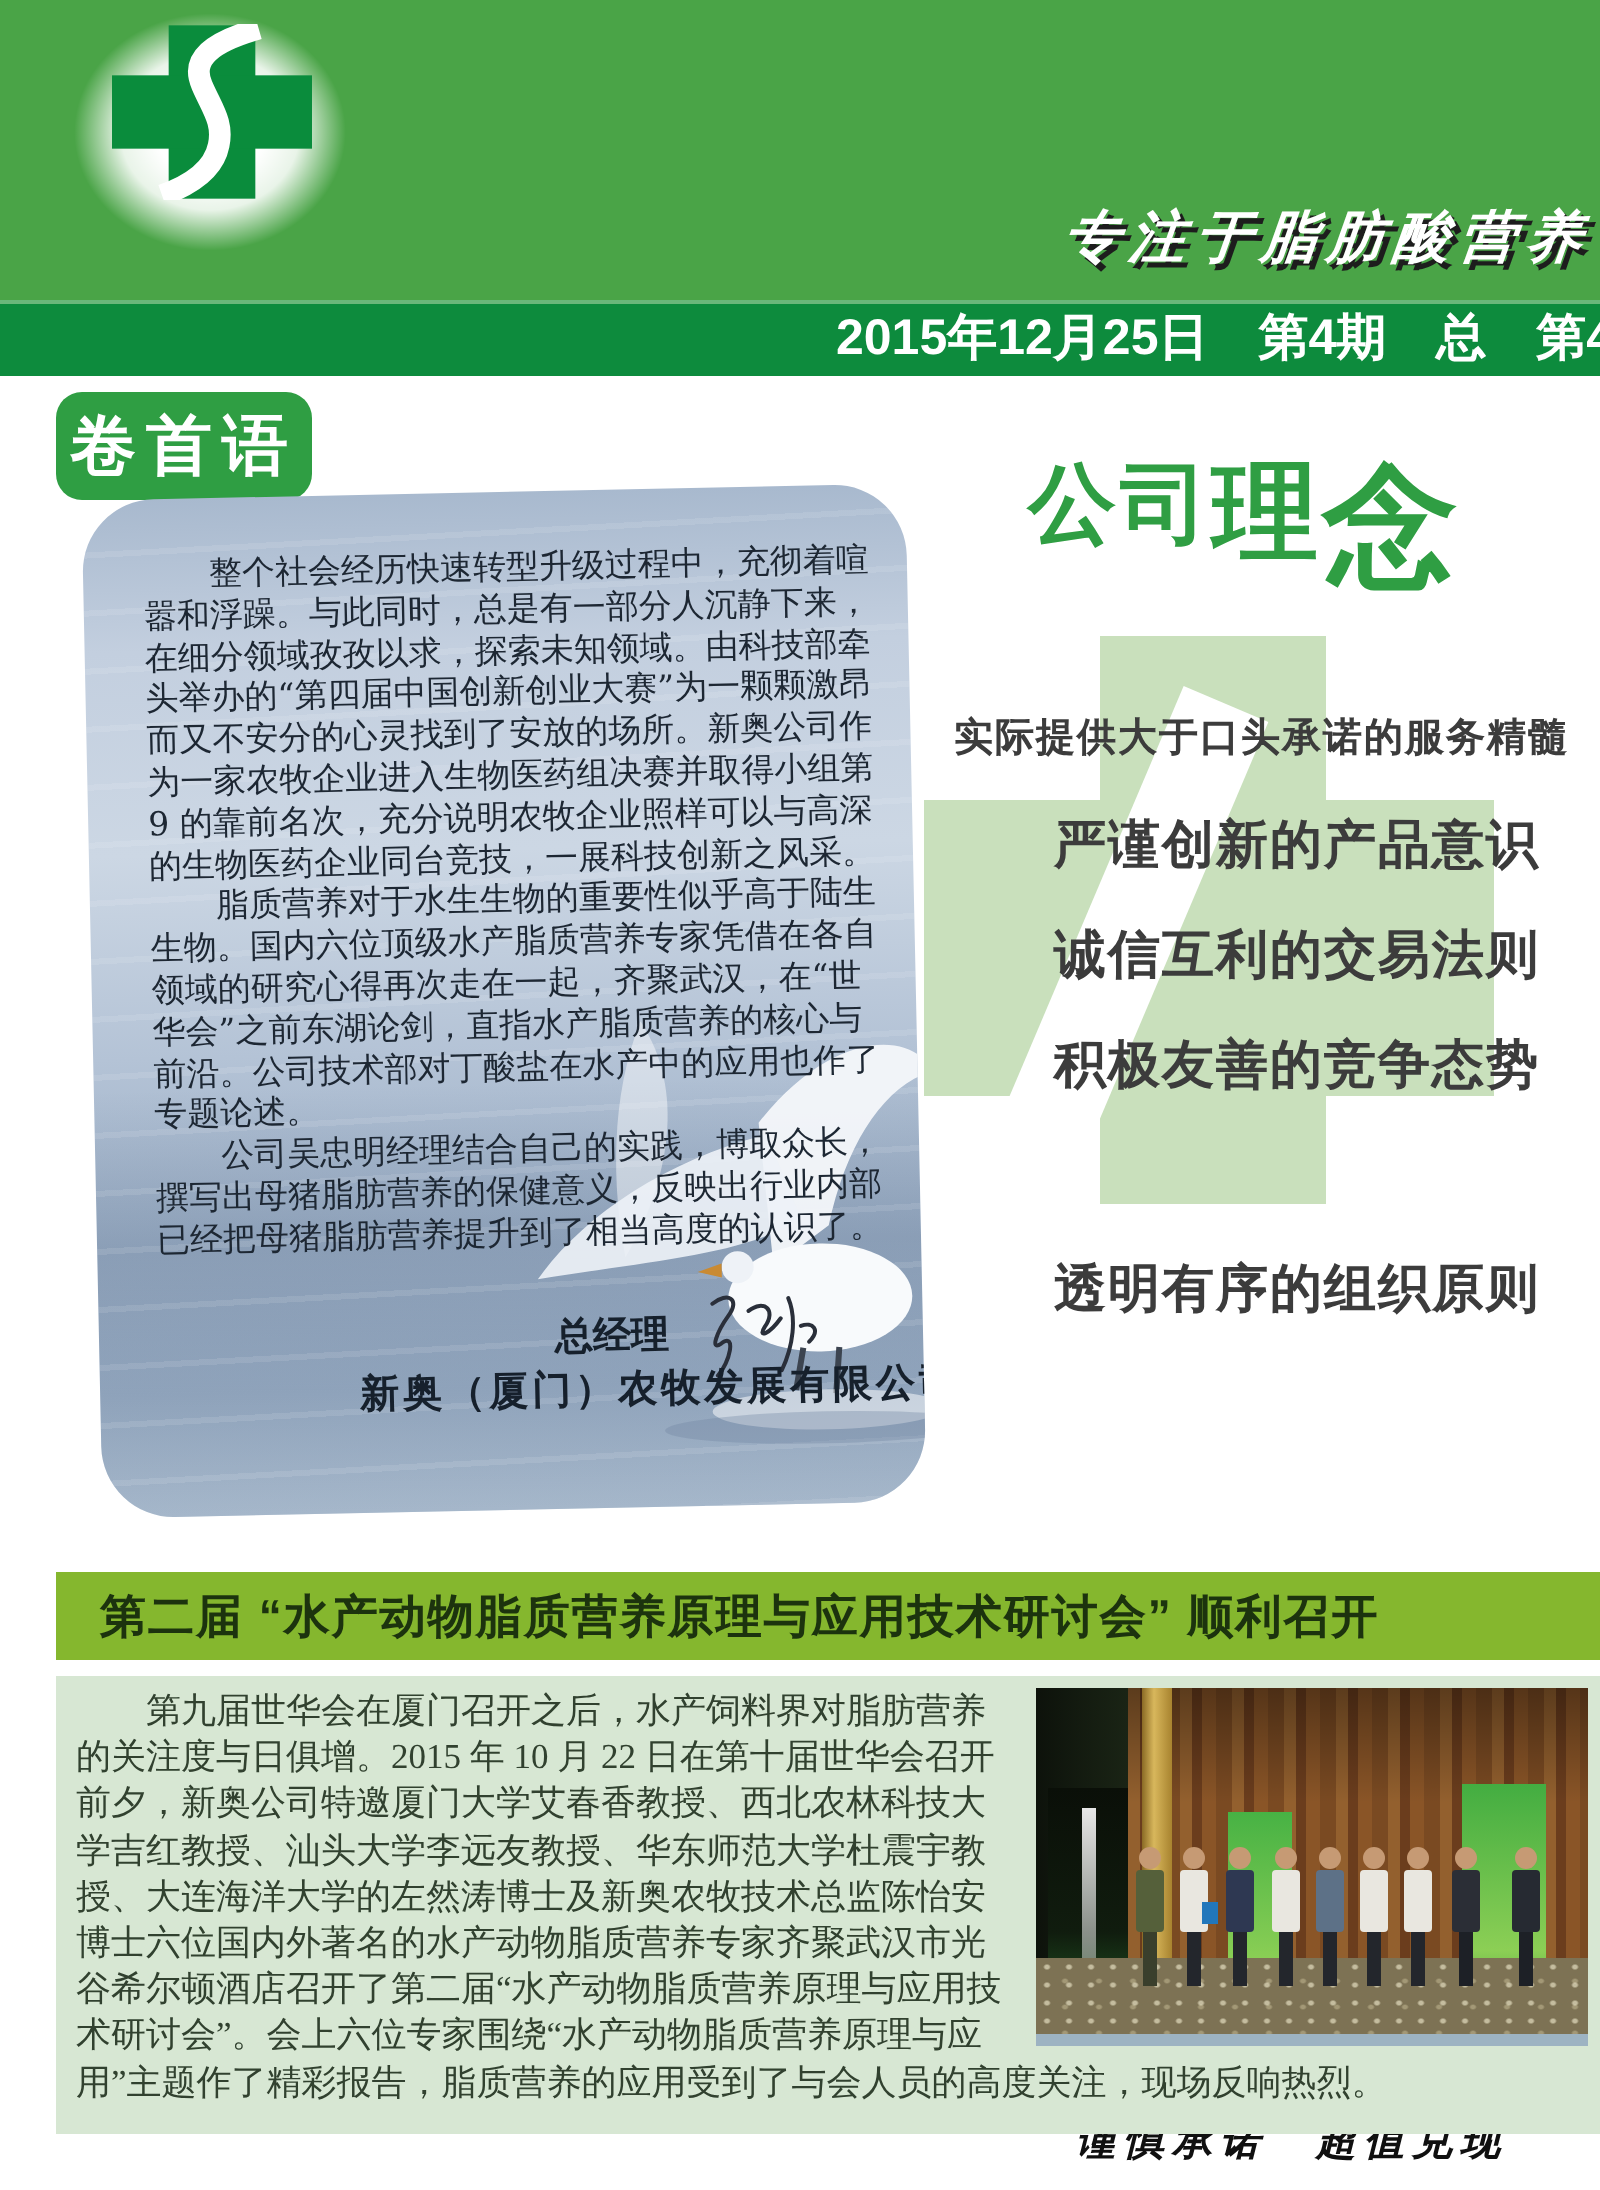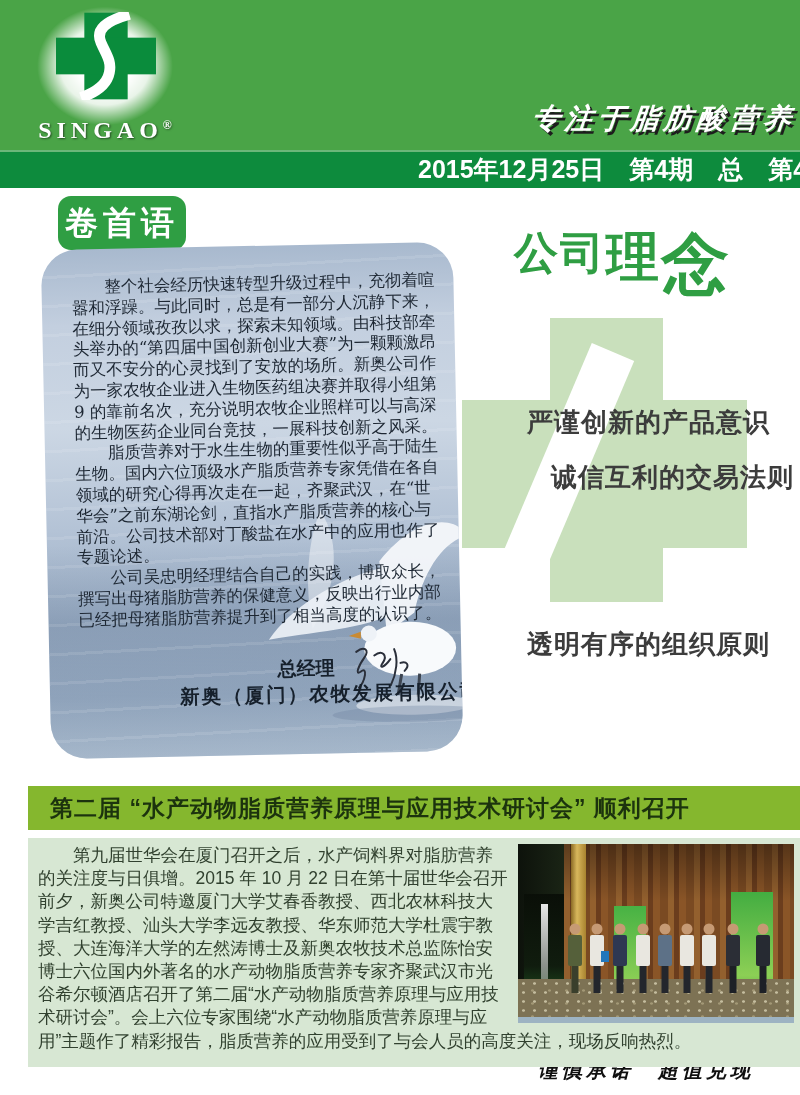--- a/index.html
+++ b/index.html
@@ -21,21 +21,21 @@
           color:#ffffff;letter-spacing:5px;text-shadow:3px 3px 0 #1d1d1d;white-space:nowrap;
           font-family:"DejaVu Serif",serif;transform:skewX(-6deg);}
   .issue-bar{position:absolute;left:0;top:150px;width:800px;height:38px;background:#0d8b3d;
              border-top:2px solid #6ab77a;box-sizing:border-box;}
   .issue-text{position:absolute;left:418px;top:0;line-height:35px;color:#ffffff;
               font-size:25px;font-weight:bold;white-space:nowrap;}
 
   
   .preface-badge{position:absolute;left:28px;top:196px;width:128px;height:54px;background:#2f9e43;
                  border-radius:13px;color:#ffffff;font-size:33px;font-weight:bold;text-align:center;
-                 line-height:54px;letter-spacing:5px;margin-left:30px;}
+                 line-height:54px;letter-spacing:5px;}
   .preface-card{position:absolute;left:46px;top:246px;width:412px;height:509px;border-radius:36px;
                 overflow:hidden;transform:rotate(-1.2deg);
                 background:linear-gradient(180deg,#a8b9ce 0%,#c3cfdf 15%,#ccd7e4 35%,#b4c3d6 55%,#9db0c7 72%,#8ba1bb 88%,#94a9c0 100%);}
   .water{position:absolute;left:0;top:0;right:0;bottom:0;
          background:repeating-linear-gradient(178deg,rgba(255,255,255,0) 0 26px,rgba(255,255,255,.10) 26px 29px),
                     linear-gradient(180deg,rgba(255,255,255,0) 58%,rgba(40,60,90,.14) 74%,rgba(255,255,255,.16) 100%);}
   .swan{position:absolute;right:-12px;bottom:8px;}
   .preface-text{position:absolute;left:0;top:0;width:412px;box-sizing:border-box;
                 padding:28px 16px 0 30px;font-family:"DejaVu Serif",serif;
                 font-size:16.5px;line-height:20.8px;color:#1d2733;}
@@ -62,21 +62,21 @@
              letter-spacing:1px;white-space:nowrap;}
   .phil-item.first{font-size:19.5px;}
 
   
   .news{position:absolute;left:28px;top:786px;width:776px;z-index:4;}
   .news-bar{height:44px;background:#85b72e;color:#1c330e;font-size:23px;font-weight:800;
             line-height:44px;padding-left:22px;letter-spacing:1px;box-sizing:border-box;white-space:nowrap;}
   .news-panel{margin-top:8px;background:#d7e7d3;padding:6px 10px 14px 10px;overflow:hidden;
               box-sizing:border-box;min-height:198px;}
   .news-photo{float:right;width:276px;height:179px;margin:0 0 4px 10px;position:relative;overflow:hidden;}
-  .news-body{margin:0;text-indent:2em;font-family:Liberation Sans, sans-serif;font-size:17.5px;
+  .news-body{margin:0;text-indent:2em;font-family:Liberation Serif, serif;font-size:17.5px;
              line-height:23.2px;color:#31412f;}
 
   
   .ph-wood{position:absolute;left:0;top:0;right:0;bottom:0;
            background:linear-gradient(180deg,rgba(0,0,0,.38) 0,rgba(0,0,0,0) 32%),
                       repeating-linear-gradient(90deg,#6b3d1d 0 5px,#8a5527 5px 12px,#7a4a22 12px 20px,#93602e 20px 26px);}
   .ph-dark{position:absolute;left:0;top:0;width:46px;height:150px;background:linear-gradient(90deg,#0d120b,#1a2415);}
   .ph-banner-l{position:absolute;left:6px;top:50px;width:40px;height:124px;
                background:linear-gradient(180deg,#0a0f08 0%,#101c0e 58%,#1e4d1f 84%,#2f7a2f 100%);}
   .ph-fall{position:absolute;left:17px;top:10px;width:7px;height:96px;
@@ -105,21 +105,20 @@
 
 <div class="page">
 
   <div class="header">
     <div class="logo">
       <svg width="100" height="88" viewBox="0 0 120 104">
         <rect x="34" y="0" width="52" height="104" fill="#0a8c3c"></rect>
         <rect x="0" y="30" width="120" height="44" fill="#0a8c3c"></rect>
         <path d="M88,2 C60,10 47,20 54,36 C60,50 67,58 64,72 C61,87 47,96 30,102" fill="none" stroke="#ffffff" stroke-width="13"></path>
       </svg>
-      <div class="brand"><span>SINGAO</span><sup>®</sup></div>
     </div>
     <div class="slogan">专注于脂肪酸营养</div>
   </div>
   <div class="issue-bar">
     <div class="issue-text">2015年12月25日　第4期　总　第40期</div>
   </div>
 
   <div class="preface-badge">卷首语</div>
 
   <div class="preface-card">
@@ -152,22 +151,24 @@
   <div class="wm wm-a"></div>
   <div class="wm wm-b"></div>
   <div class="wm wm-c"></div>
   <div class="wm-slash"></div>
 
   <div class="phil-title">
     <span class="t-a">公司</span>
     <span class="t-b">理</span>
     <span class="t-c">念</span>
   </div>
+  <div class="phil-item first" style="left:477px;top:355px;">实际提供大于口头承诺的服务精髓</div>
   <div class="phil-item" style="left:527px;top:405px;">严谨创新的产品意识</div>
-  <div class="phil-item" style="left:527px;top:460px;margin-left:24px;">诚信互利的交易法则</div>
+  <div class="phil-item" style="left:527px;top:460px;">诚信互利的交易法则</div>
+  <div class="phil-item" style="left:527px;top:515px;">积极友善的竞争态势</div>
   <div class="phil-item" style="left:527px;top:627px;">透明有序的组织原则</div>
 
   <div class="news">
     <div class="news-bar">第二届 “水产动物脂质营养原理与应用技术研讨会” 顺利召开</div>
     <div class="news-panel">
       <div class="news-photo">
         <div class="ph-wood"></div>
         <div class="ph-dark"></div>
         <div class="ph-banner-l">
           <div class="ph-fall"></div>

